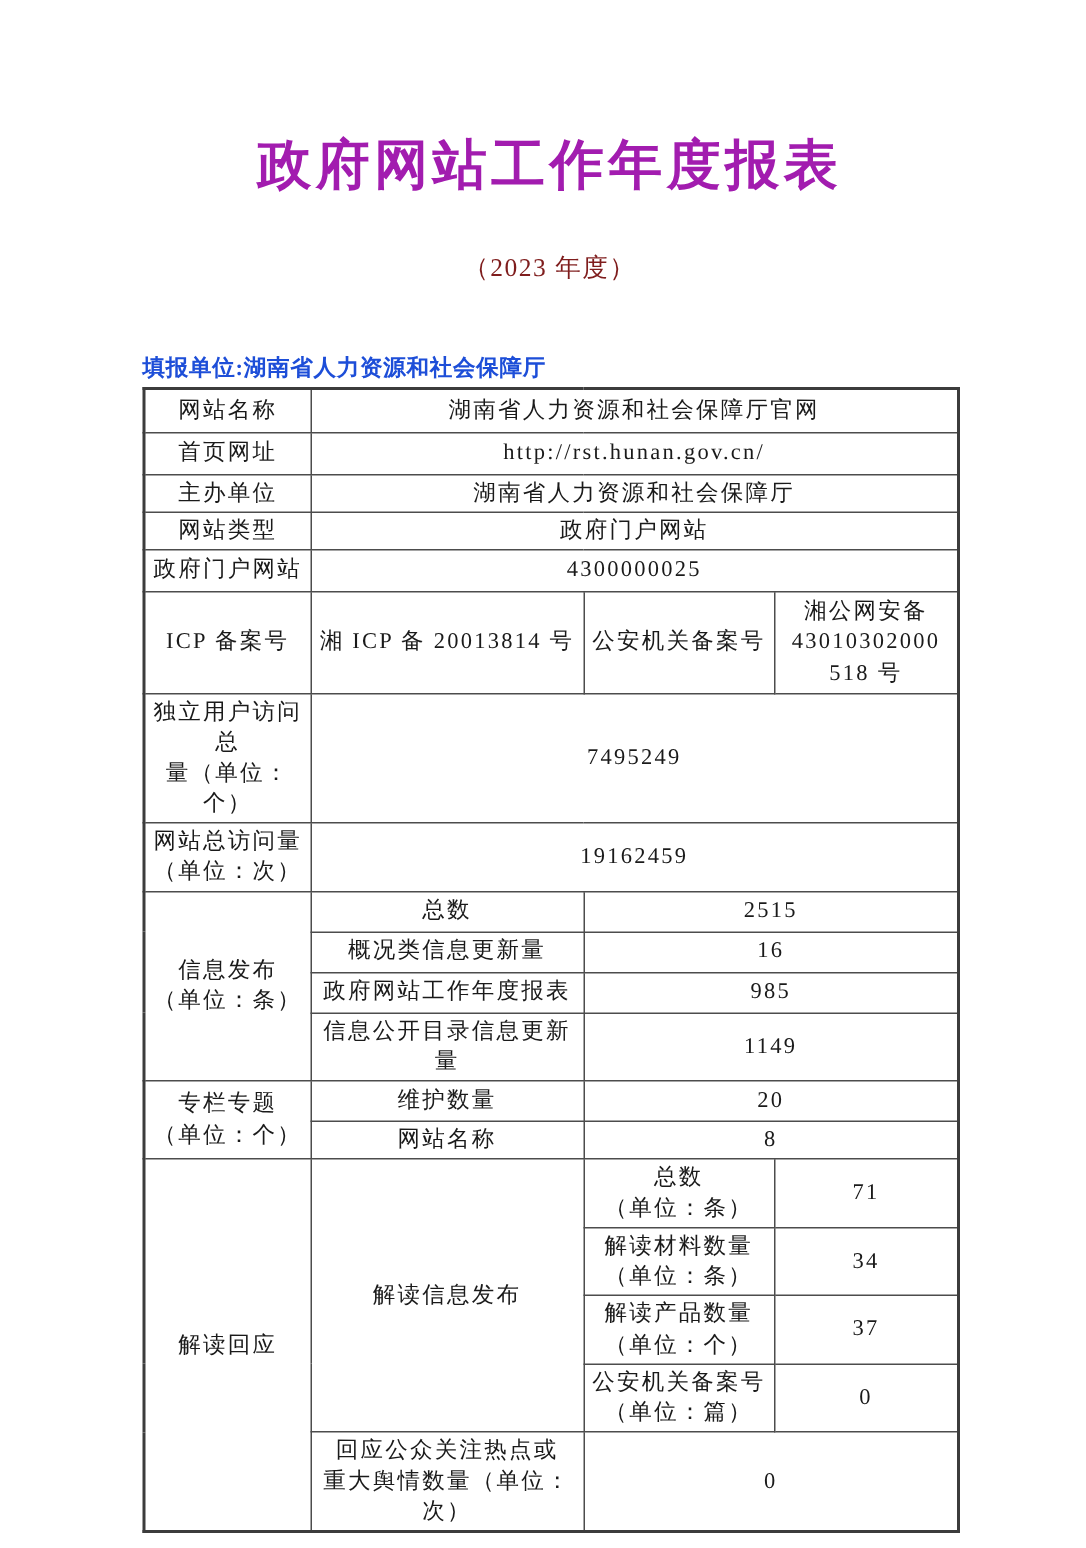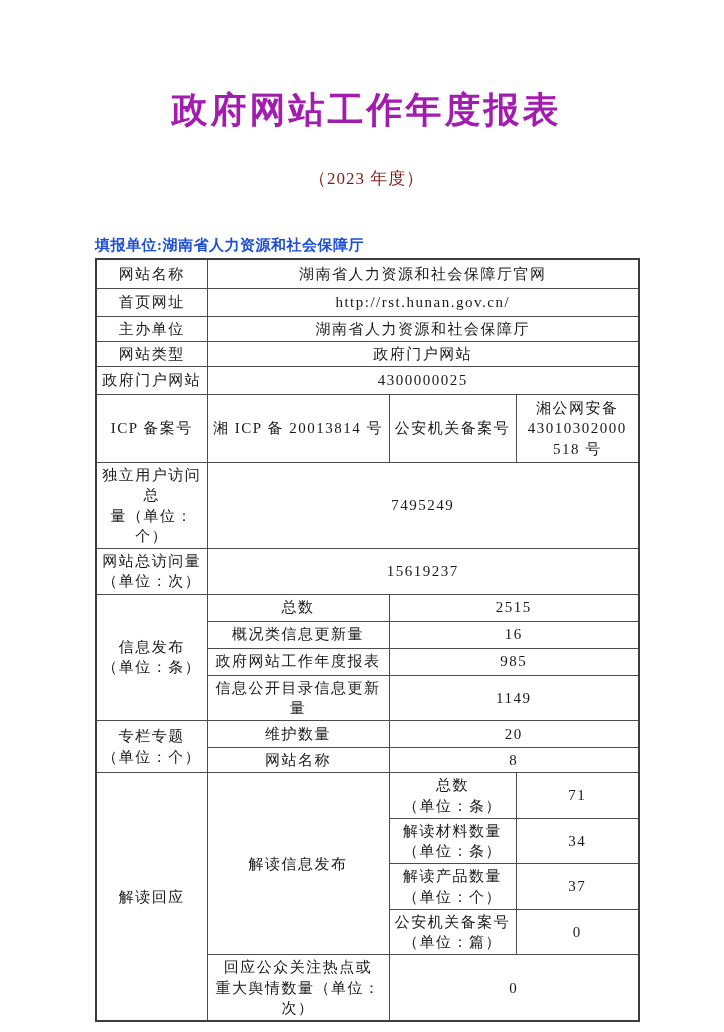--- a/index.html
+++ b/index.html
@@ -114,21 +114,21 @@
     </tr>
 
     <tr style="height:46px">
       <td>独立用户访问总
 量（单位：个）</td>
       <td colspan="3" class="num">7495249</td>
     </tr>
     <tr style="height:44px">
       <td>网站总访问量
 （单位：次）</td>
-      <td colspan="3" class="num">15619237</td>
+      <td colspan="3" class="num">19162459</td>
     </tr>
 
     <tr style="height:27px">
       <td rowspan="4">信息发布
 （单位：条）</td>
       <td>总数</td>
       <td colspan="2" class="num">2515</td>
     </tr>
     <tr style="height:27px">
       <td>概况类信息更新量</td>

